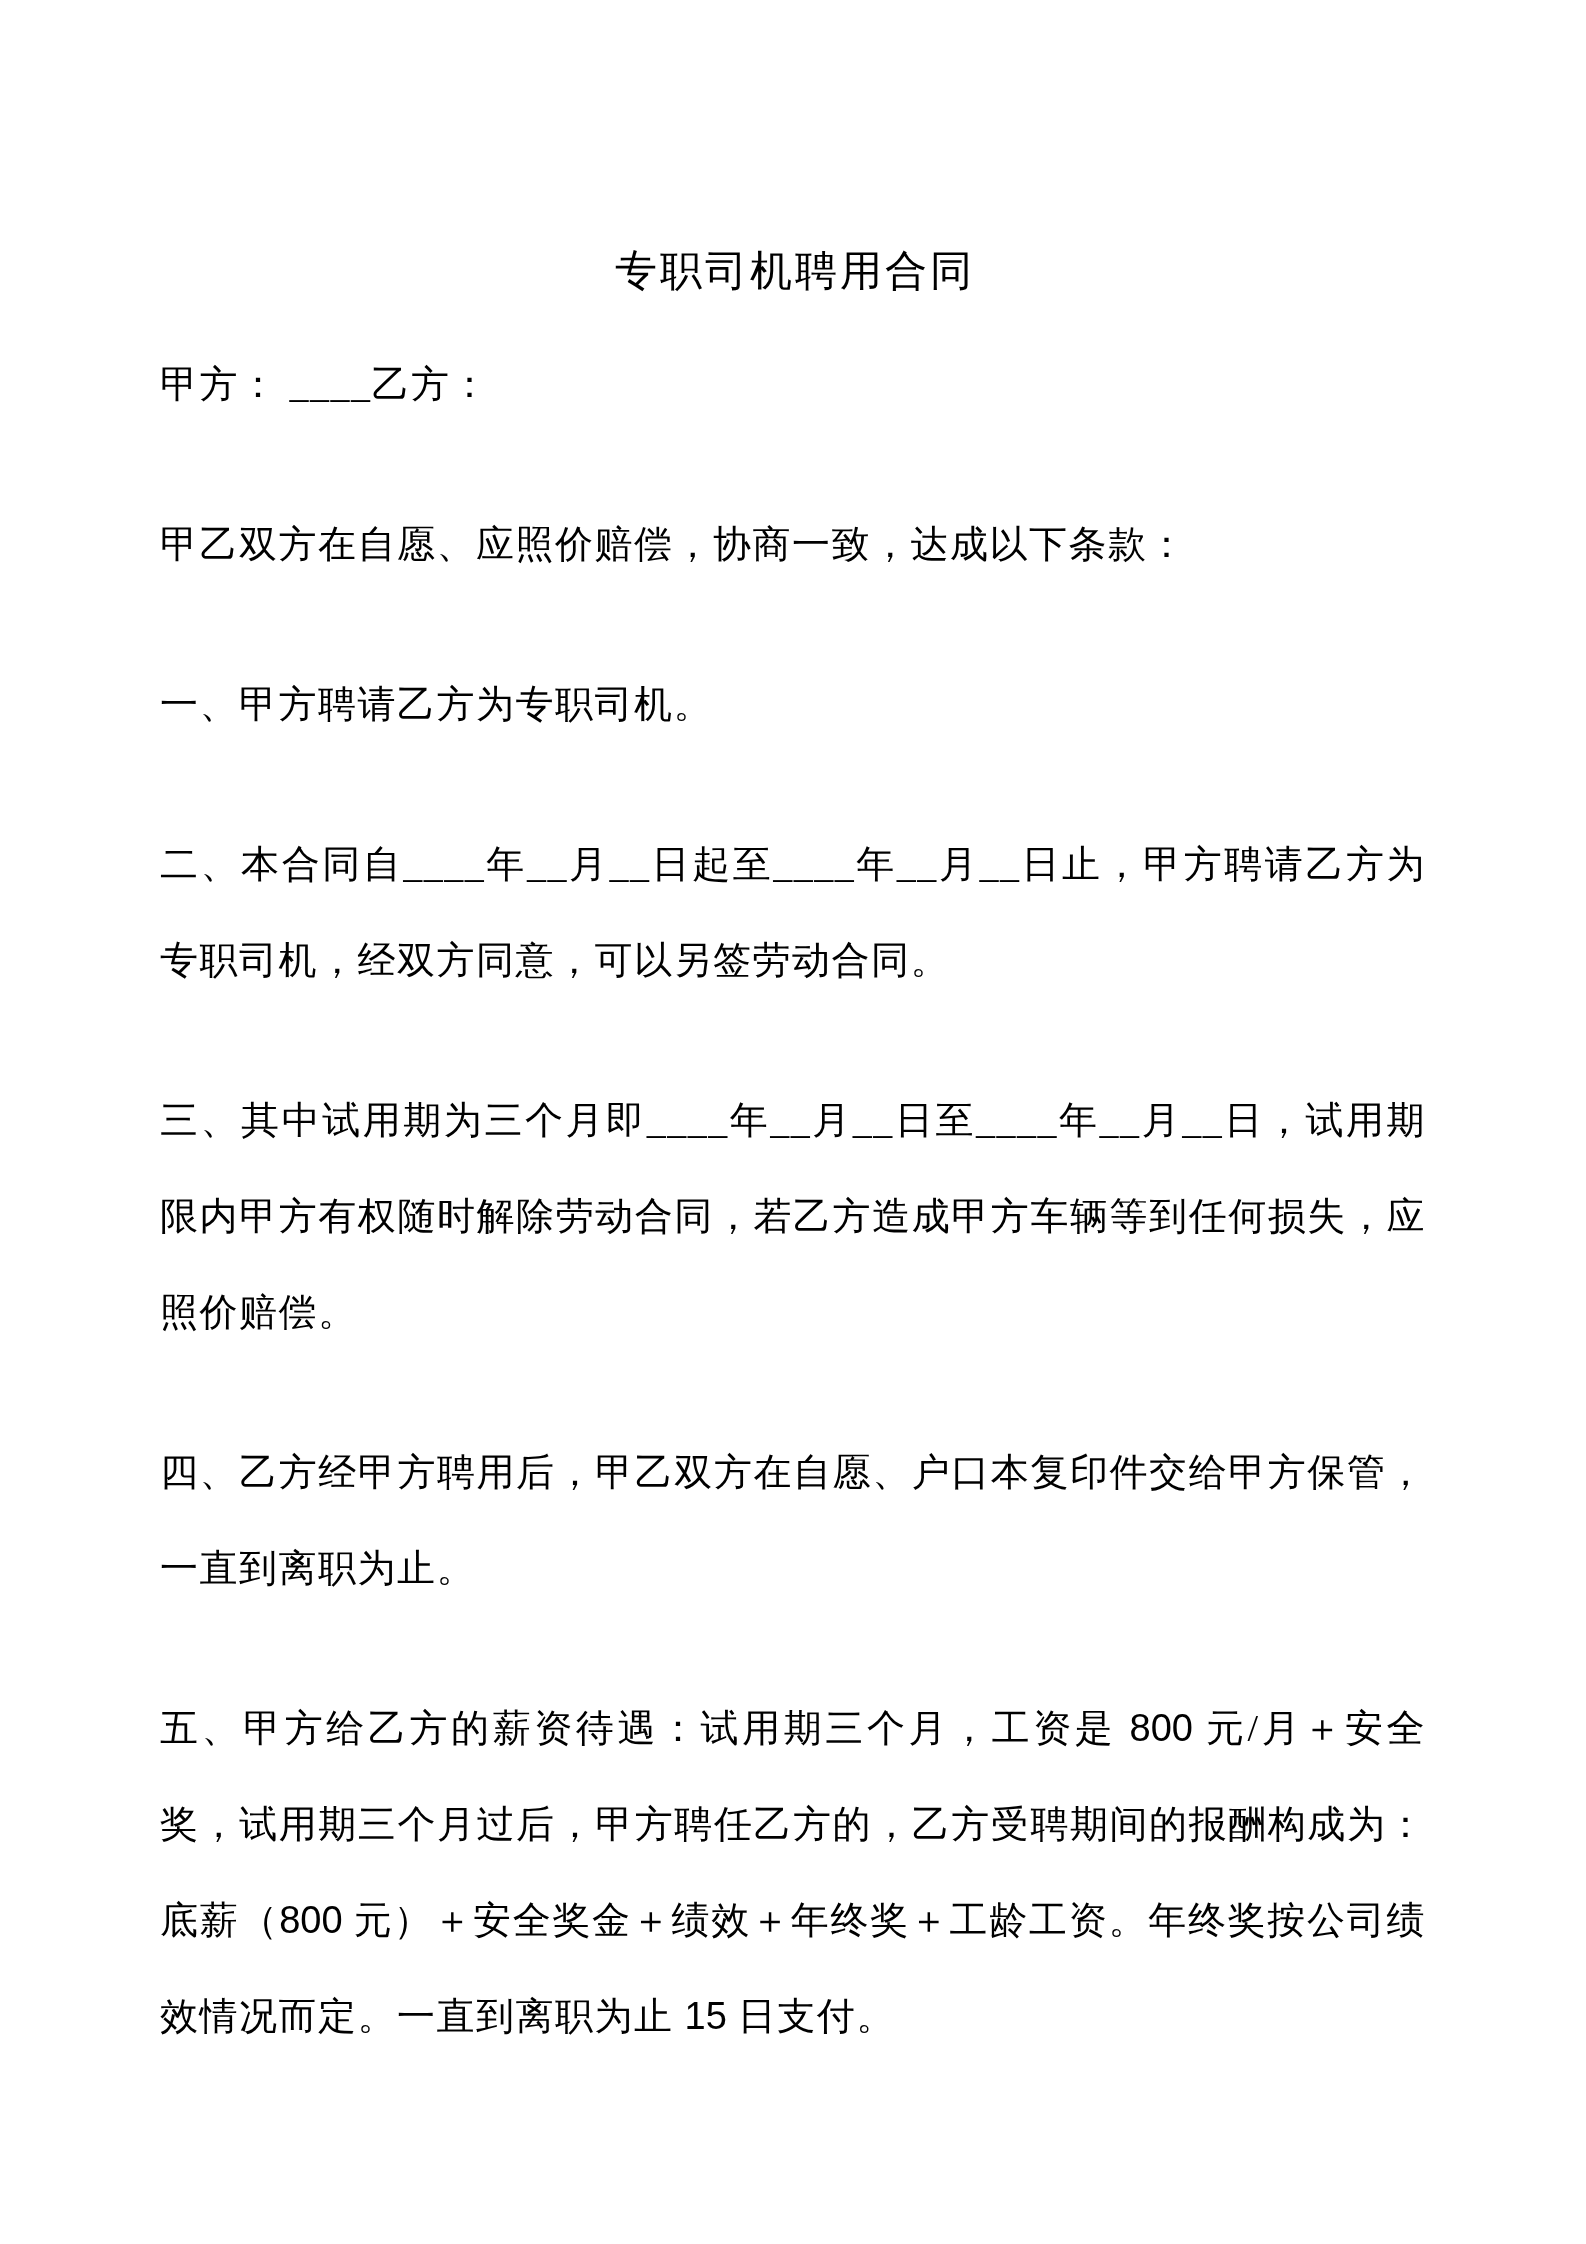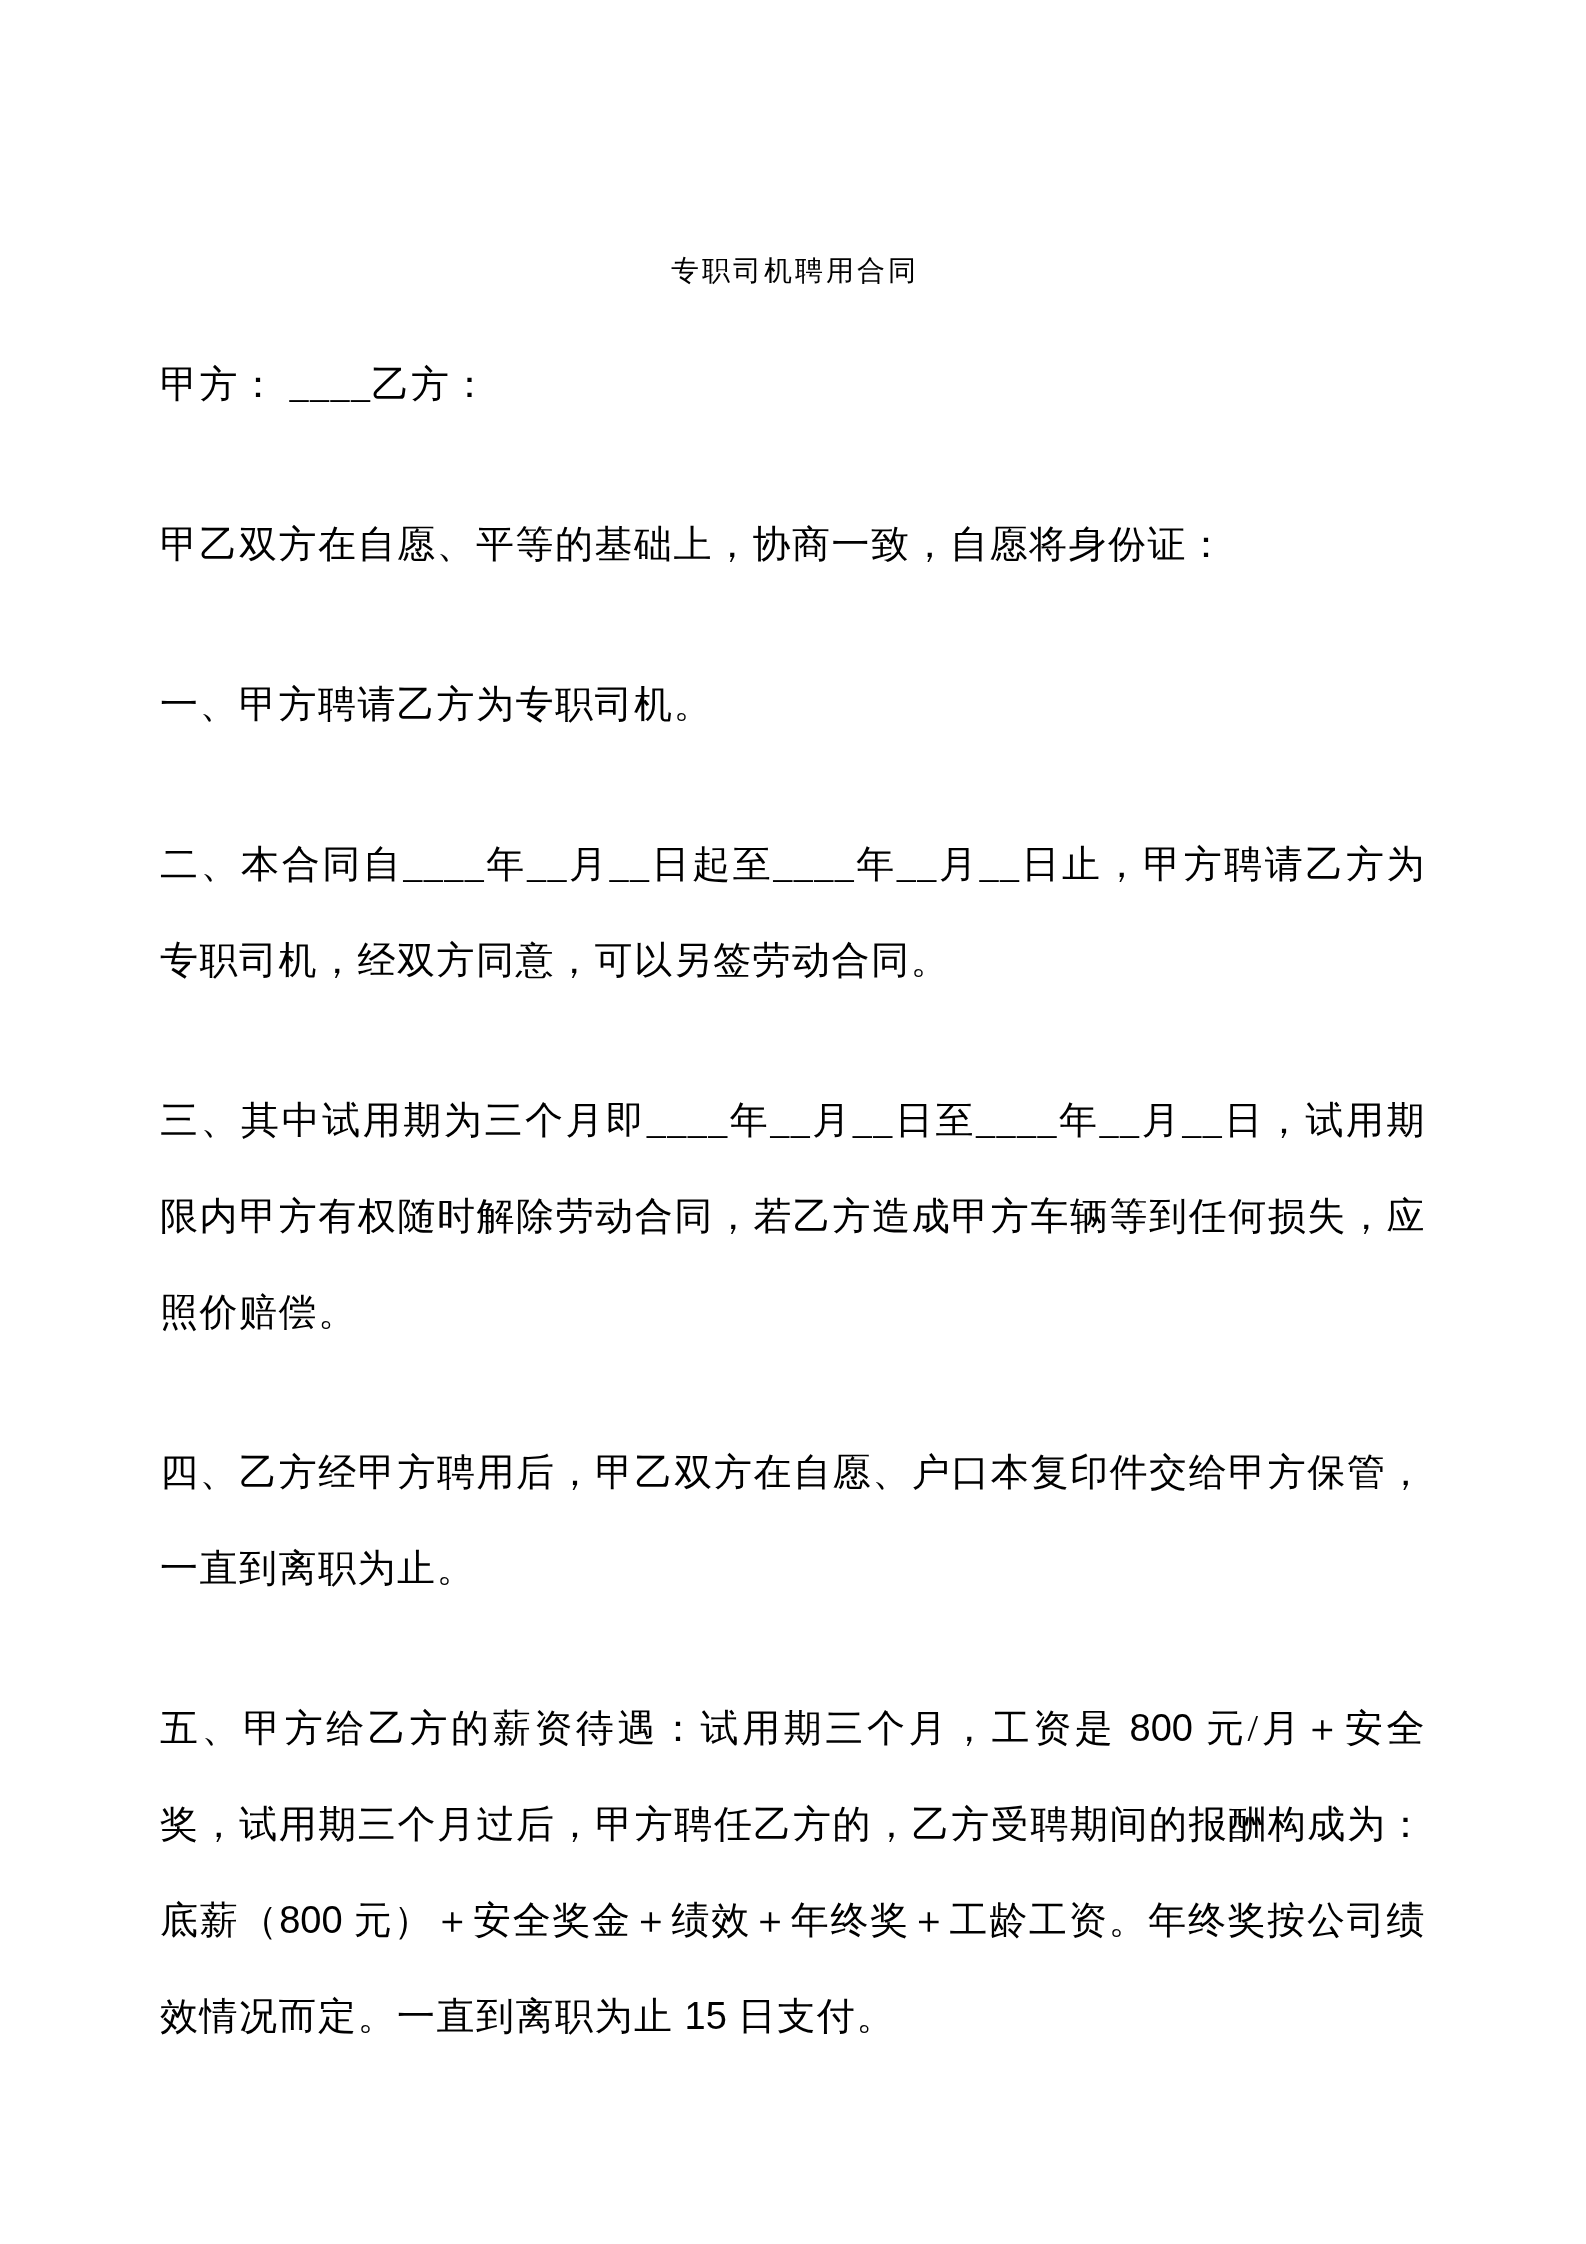--- a/index.html
+++ b/index.html
@@ -16,21 +16,21 @@
     color: #000000;
     padding: 246px 156px 0 160px;
     font-family: "Liberation Serif", "DejaVu Serif", serif;
     font-size: 38px;
     overflow: hidden;
   }
   .title {
     margin: 0 0 40px 0;
     padding: 0;
     text-align: center;
-    font-size: 28px;
+    font-size: 42px;
     font-weight: normal;
     letter-spacing: 3px;
     line-height: 50px;
   }
   .para {
     margin: 0 4px 64px 0;
     padding: 0;
     line-height: 96px;
     letter-spacing: 1.5px;
     text-align: justify;
@@ -44,21 +44,21 @@
   }
 </style>
 </head>
 <body>
 
 <div class="page">
   <h1 class="title">专职司机聘用合同</h1>
 
   <p class="para">甲方： ____乙方：</p>
 
-  <p class="para">甲乙双方在自愿、平等的基础上，协商一致，自愿将身份证：</p>
+  <p class="para">甲乙双方在自愿、应照价赔偿，协商一致，达成以下条款：</p>
 
   <p class="para">一、甲方聘请乙方为专职司机。</p>
 
   <p class="para">二、本合同自____年__月__日起至____年__月__日止，甲方聘请乙方为专职司机，经双方同意，可以另签劳动合同。</p>
 
   <p class="para">三、其中试用期为三个月即____年__月__日至____年__月__日，试用期限内甲方有权随时解除劳动合同，若乙方造成甲方车辆等到任何损失，应照价赔偿。</p>
 
   <p class="para">四、乙方经甲方聘用后，甲乙双方在自愿、户口本复印件交给甲方保管，一直到离职为止。</p>
 
   <p class="para"><span>五、甲方给乙方的薪资待遇：试用期三个月，工资是 </span><span class="num-bold">800</span><span> 元/月＋安全奖，试用期三个月过后，甲方聘任乙方的，乙方受聘期间的报酬构成为：底薪（</span><span class="num-bold">800</span><span> 元）＋安全奖金＋绩效＋年终奖＋工龄工资。年终奖按公司绩效情况而定。一直到离职为止 </span><span class="num-bold">15</span><span> 日支付。</span></p>

